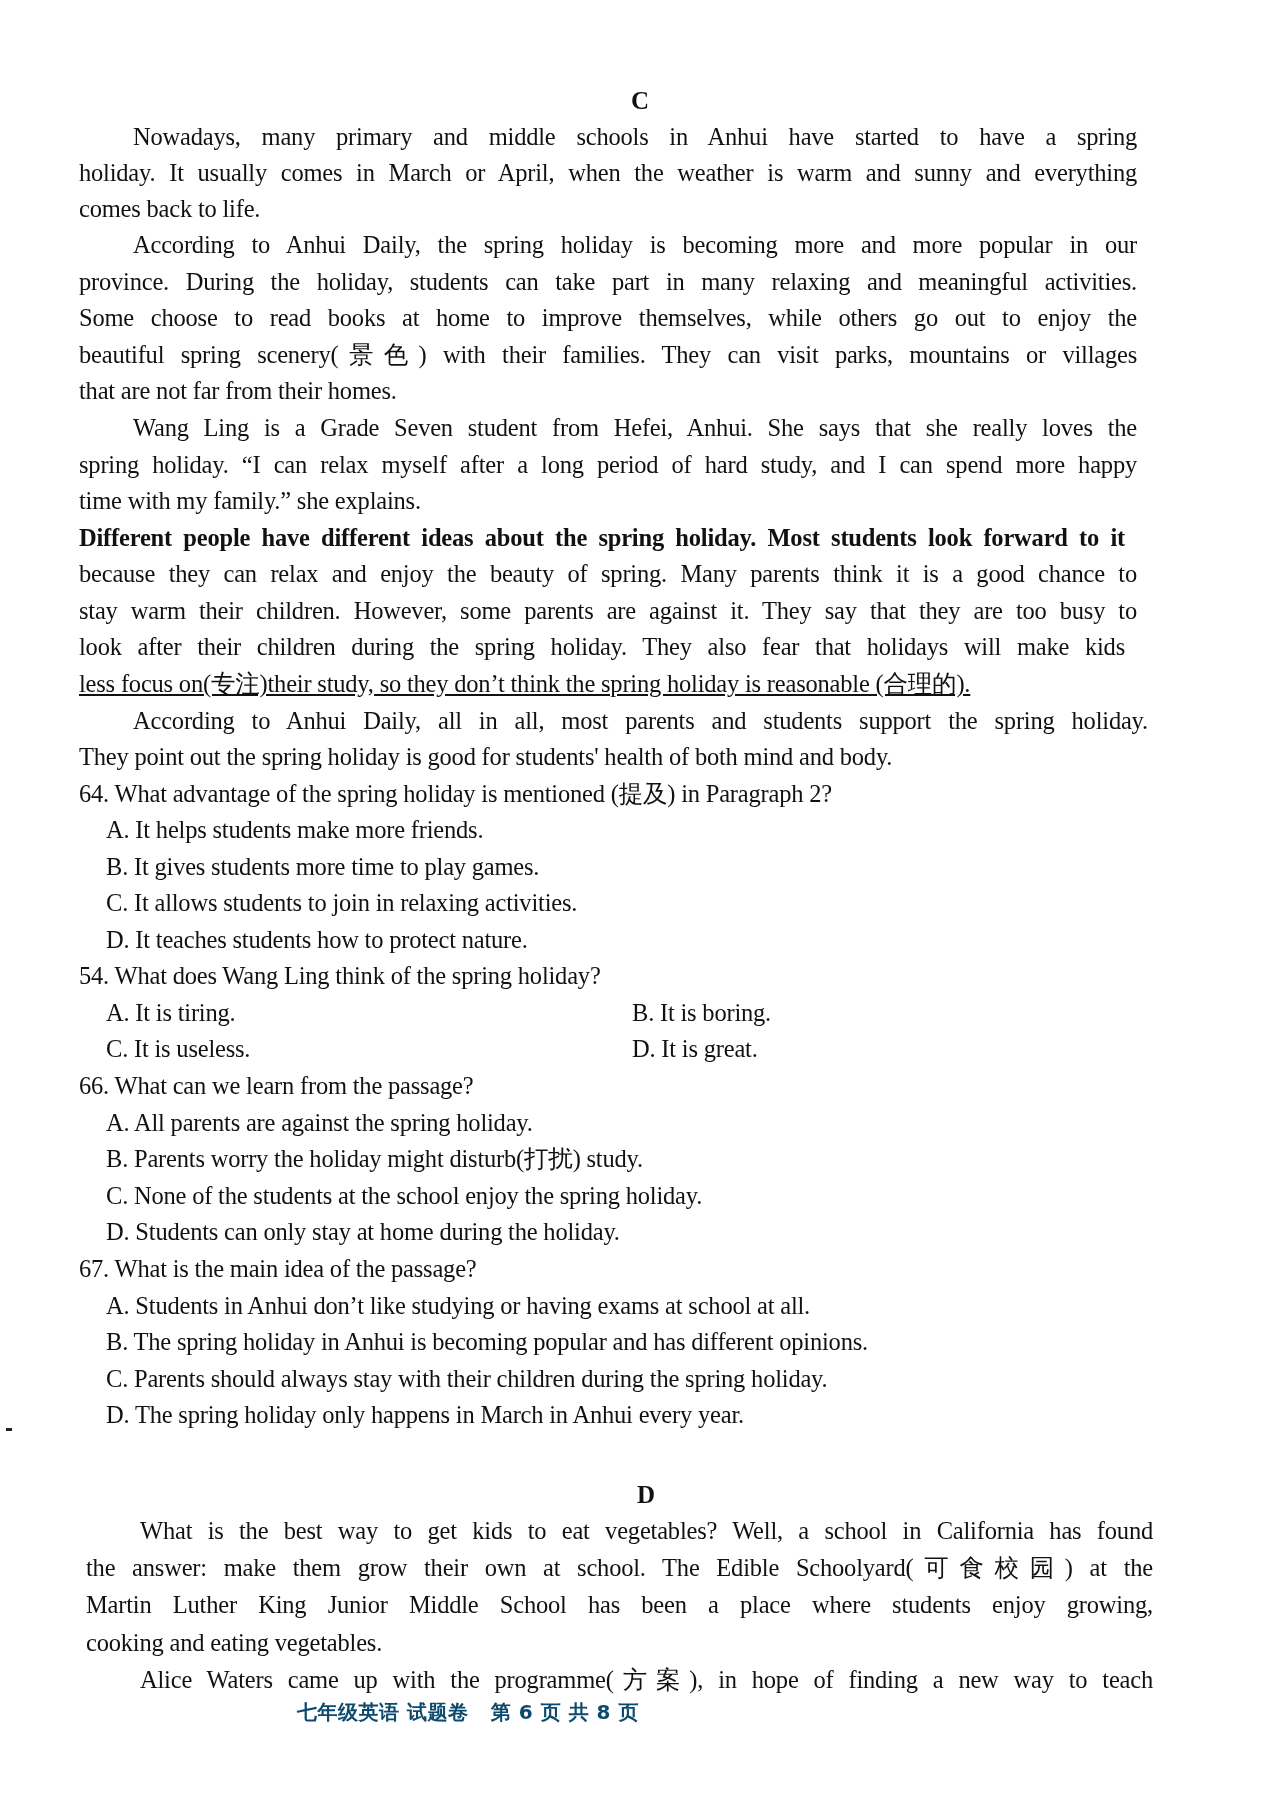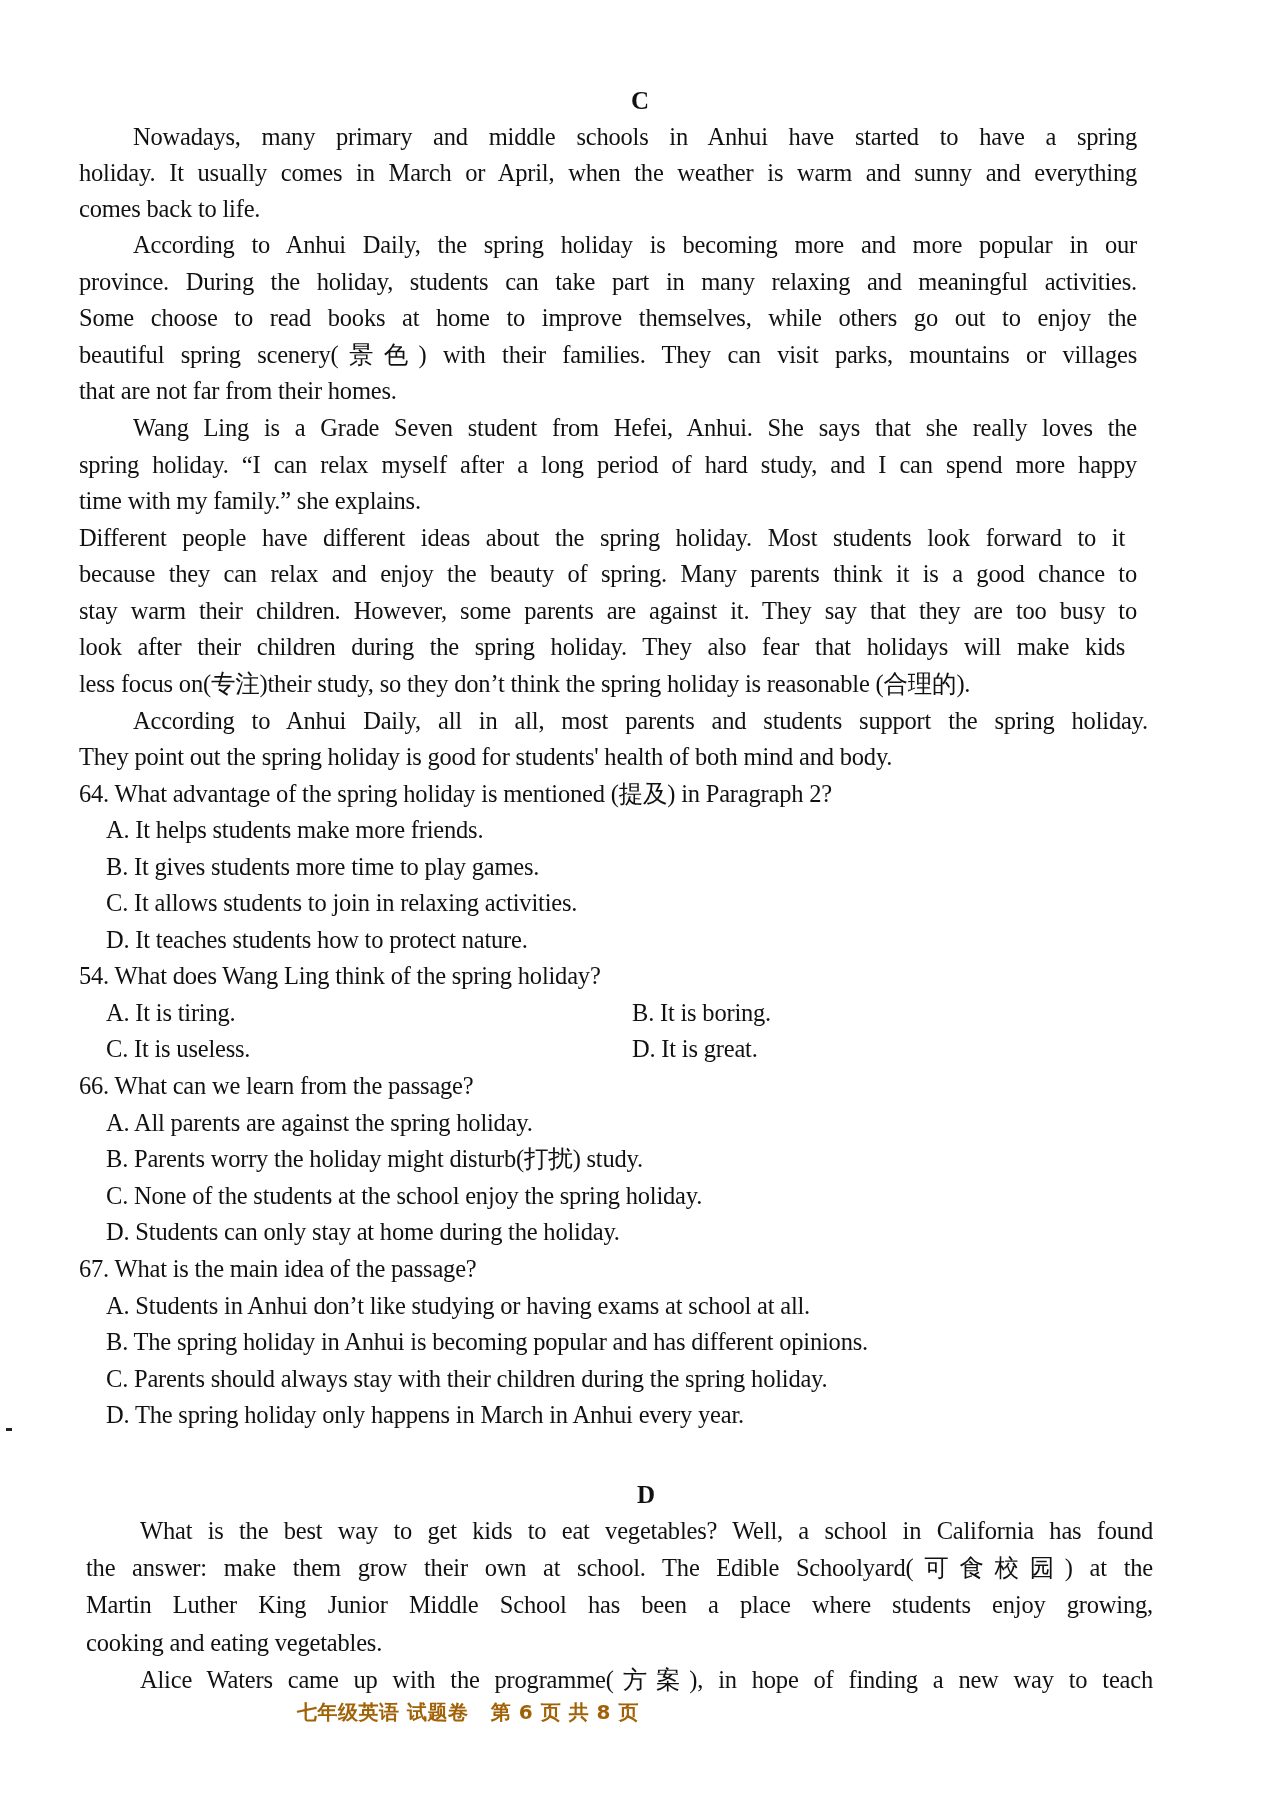--- a/index.html
+++ b/index.html
@@ -43,21 +43,21 @@
     }
     .footer {
       position: absolute;
       left: 297px;
       top: 1699px;
       font-family: "DejaVu Sans", sans-serif;
       font-size: 20px;
       line-height: 26px;
       font-weight: bold;
       white-space: pre;
-      color: #a16207;
+      color: #0c4a6e;
       letter-spacing: 0.5px;
     }
     .margin-mark {
       position: absolute;
       left: 6px;
       top: 1428px;
       width: 6px;
       height: 3px;
       background: #222;
     }
@@ -74,25 +74,25 @@
     <div class="line justify" style="left:79px;top:158px;width:1058px;">holiday. It usually comes in March or April, when the weather is warm and sunny and everything</div>
     <div class="line" style="left:79px;top:194px;">comes back to life.</div>
     <div class="line justify" style="left:133px;top:230px;width:1004px;">According to Anhui Daily, the spring holiday is becoming more and more popular in our</div>
     <div class="line justify" style="left:79px;top:267px;width:1058px;">province. During the holiday, students can take part in many relaxing and meaningful activities.</div>
     <div class="line justify" style="left:79px;top:303px;width:1058px;">Some choose to read books at home to improve themselves, while others go out to enjoy the</div>
     <div class="line justify" style="left:79px;top:340px;width:1058px;">beautiful spring scenery(景色) with their families. They can visit parks, mountains or villages</div>
     <div class="line" style="left:79px;top:376px;">that are not far from their homes.</div>
     <div class="line justify" style="left:133px;top:413px;width:1004px;">Wang Ling is a Grade Seven student from Hefei, Anhui. She says that she really loves the</div>
     <div class="line justify" style="left:79px;top:450px;width:1058px;">spring holiday. “I can relax myself after a long period of hard study, and I can spend more happy</div>
     <div class="line" style="left:79px;top:486px;">time with my family.” she explains.</div>
-    <div class="line justify" style="left:79px;top:523px;width:1046px;">Different people have different ideas about the spring holiday. Most students look forward to it</div>
+    <div class="line justify" style="left:79px;top:523px;width:1046px;font-weight:bold;">Different people have different ideas about the spring holiday. Most students look forward to it</div>
     <div class="line justify" style="left:79px;top:559px;width:1058px;">because they can relax and enjoy the beauty of spring. Many parents think it is a good chance to</div>
     <div class="line justify" style="left:79px;top:596px;width:1058px;">stay warm their children. However, some parents are against it. They say that they are too busy to</div>
     <div class="line justify" style="left:79px;top:632px;width:1046px;">look after their children during the spring holiday. They also fear that holidays will make kids</div>
-    <div class="line" style="left:79px;top:669px;">less focus on(专注)their study, so they don’t think the spring holiday is reasonable (合理的).</div>
+    <div class="line" style="left:79px;top:669px;text-decoration:underline;">less focus on(专注)their study, so they don’t think the spring holiday is reasonable (合理的).</div>
     <div class="line justify" style="left:133px;top:706px;width:1015px;">According to Anhui Daily, all in all, most parents and students support the spring holiday.</div>
     <div class="line" style="left:79px;top:742px;">They point out the spring holiday is good for students' health of both mind and body.</div>
   </div>
 
   <div>
     <div class="line" style="left:79px;top:779px;">64. What advantage of the spring holiday is mentioned (提及) in Paragraph 2?</div>
     <div class="line" style="left:106px;top:815px;">A. It helps students make more friends.</div>
     <div class="line" style="left:106px;top:852px;">B. It gives students more time to play games.</div>
     <div class="line" style="left:106px;top:888px;">C. It allows students to join in relaxing activities.</div>
     <div class="line" style="left:106px;top:925px;">D. It teaches students how to protect nature.</div>

